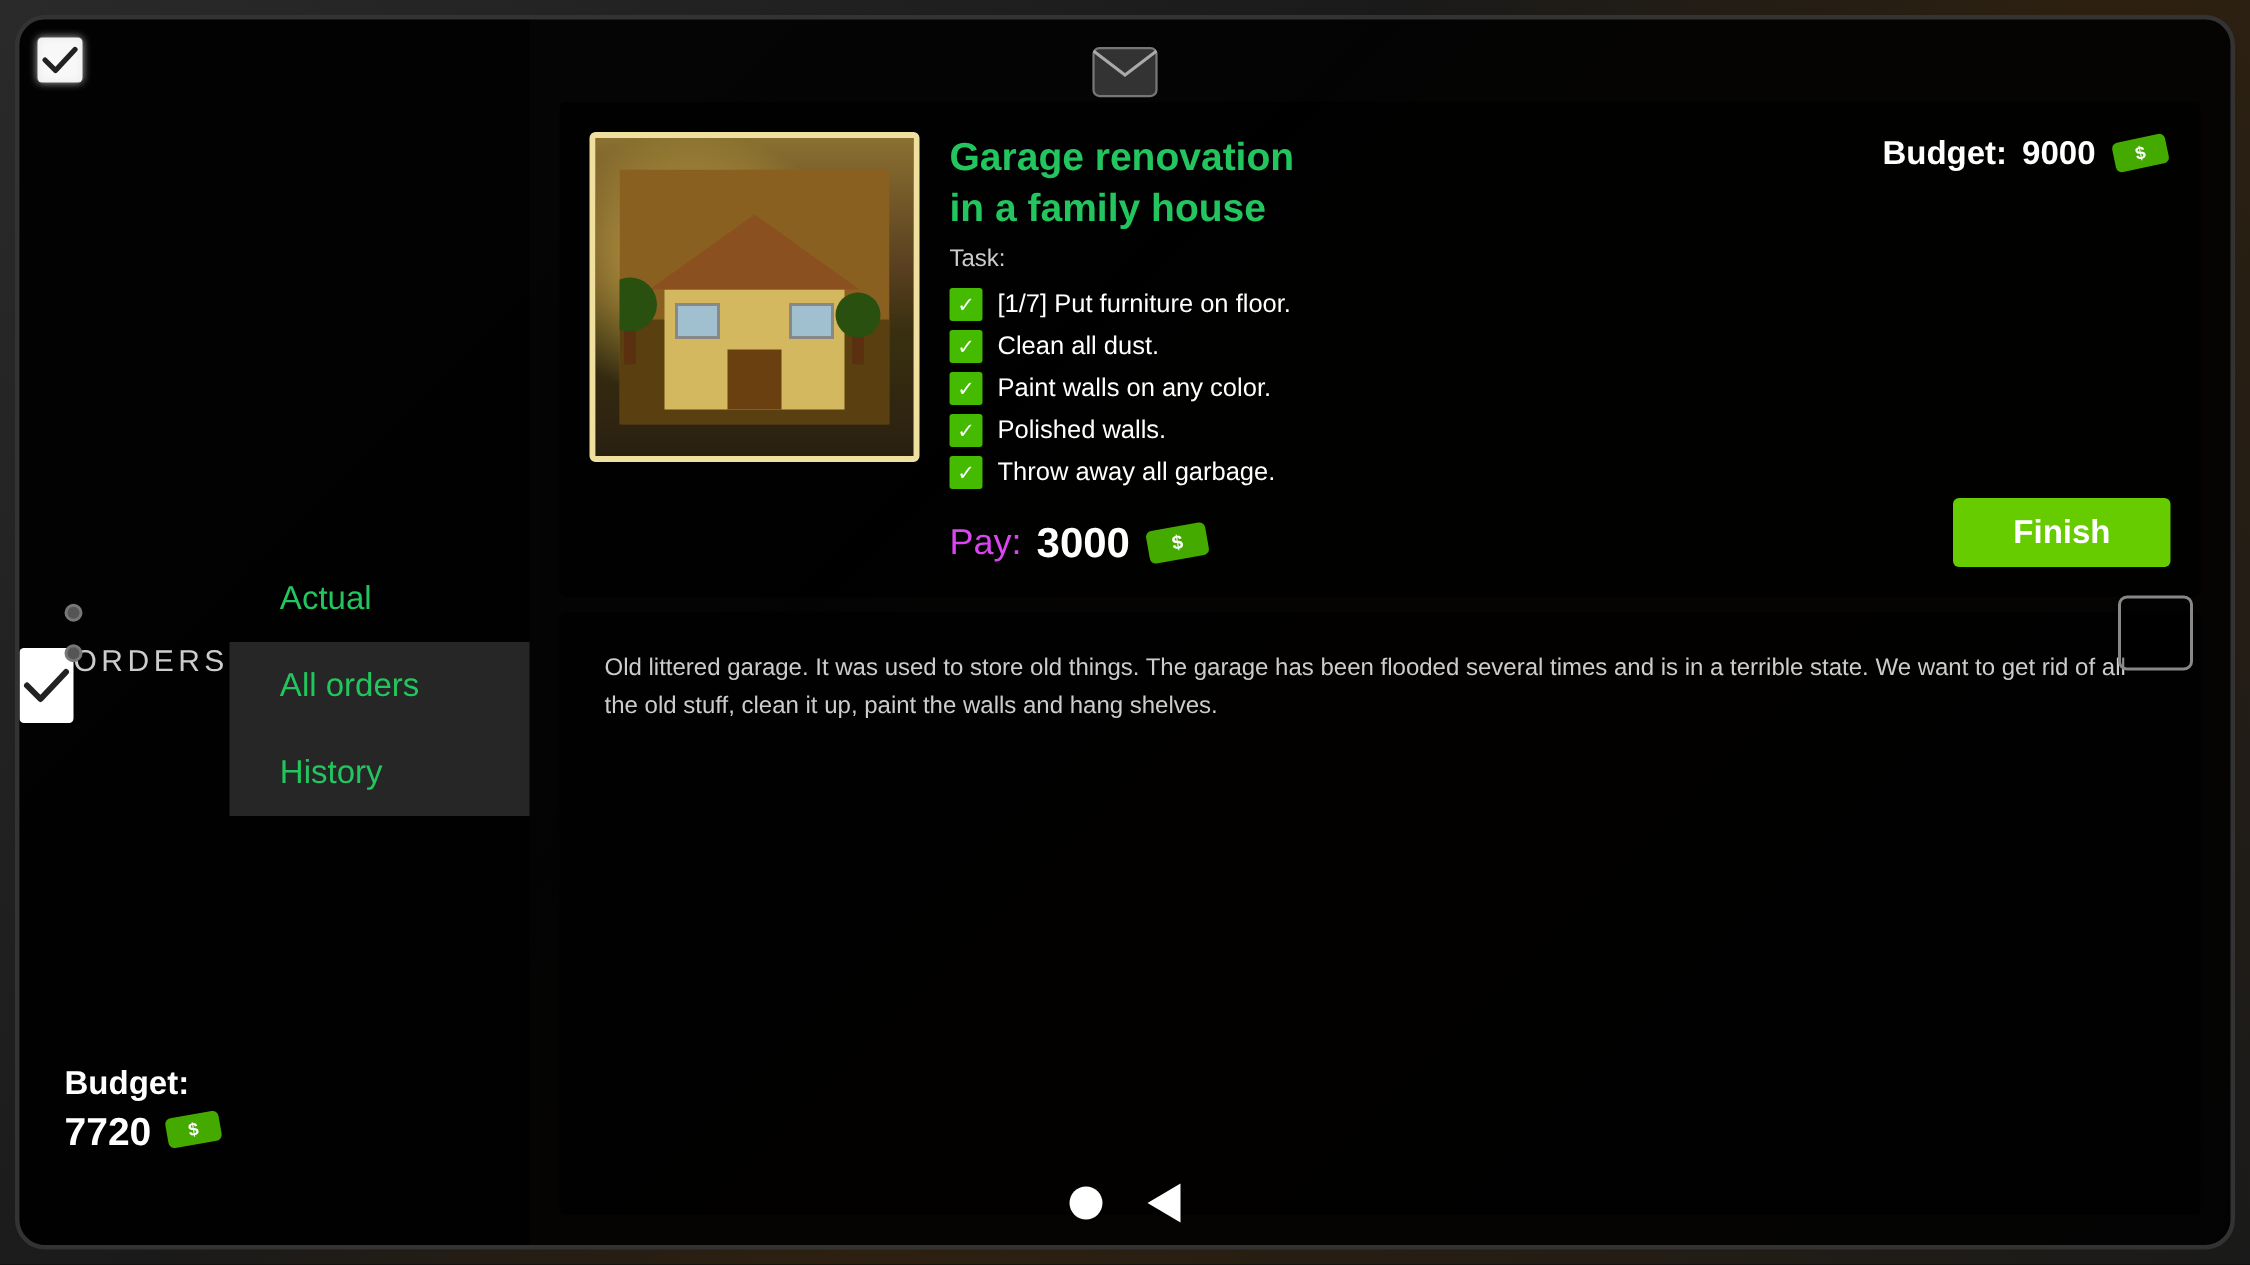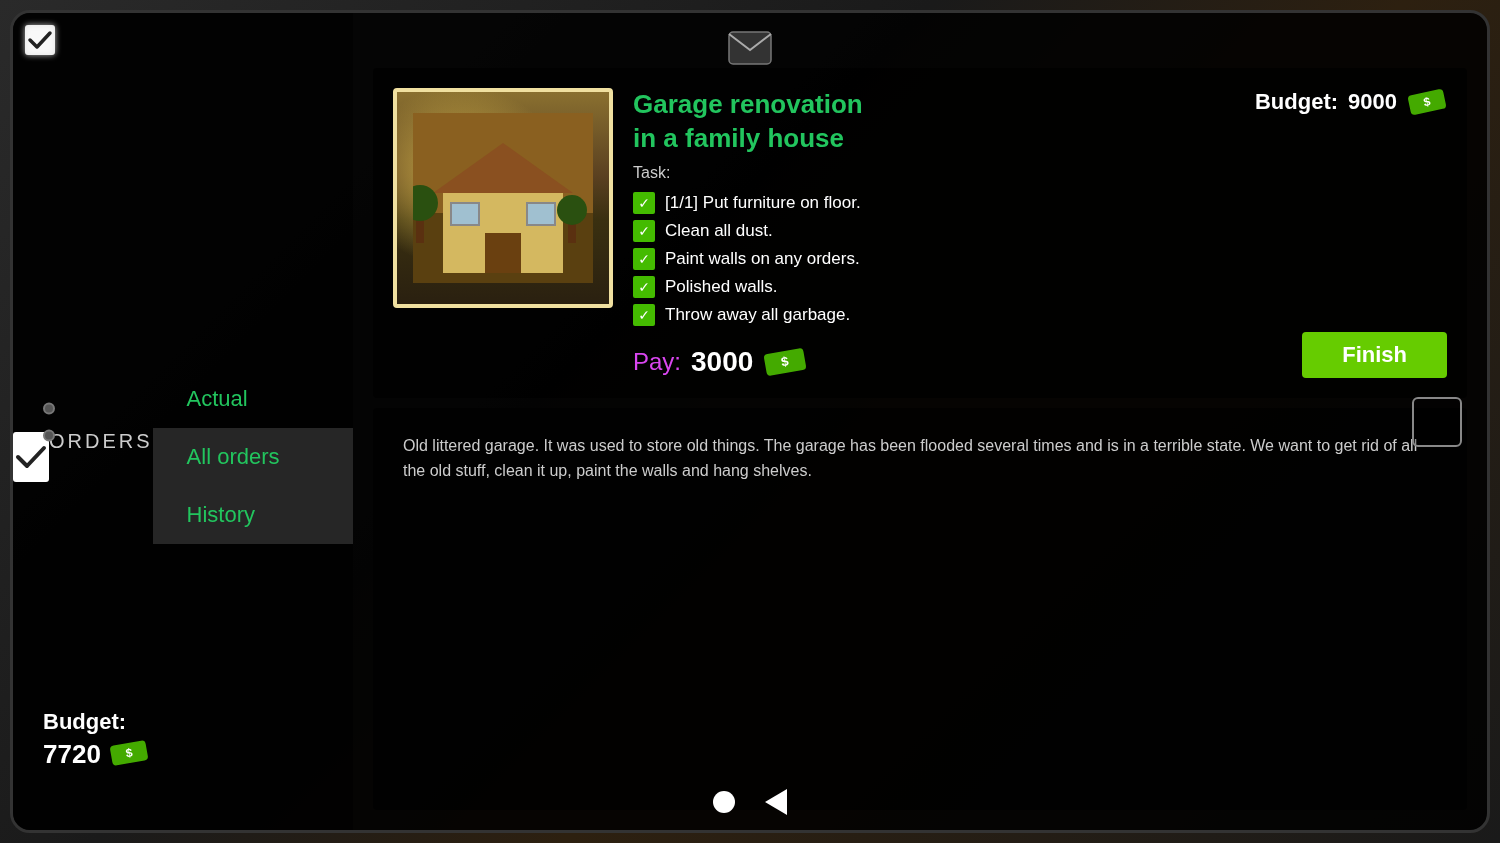--- a/index.html
+++ b/index.html
@@ -441,29 +441,29 @@
       <div class="order-details">
         <div class="order-title">
           <span>Garage renovation</span><br>
           <span>in a family house</span>
         </div>
         <div class="order-task-label">Task:</div>
 
         <ul class="task-list">
           <li class="task-item">
             <span class="green-check">✓</span>
-            <span>[1/1] Put furniture on floor.</span>
+            <span>[1/7] Put furniture on floor.</span>
           </li>
           <li class="task-item">
             <span class="green-check">✓</span>
             <span>Clean all dust.</span>
           </li>
           <li class="task-item">
             <span class="green-check">✓</span>
-            <span>Paint walls on any orders.</span>
+            <span>Paint walls on any color.</span>
           </li>
           <li class="task-item">
             <span class="green-check">✓</span>
             <span>Polished walls.</span>
           </li>
           <li class="task-item">
             <span class="green-check">✓</span>
             <span>Throw away all garbage.</span>
           </li>
         </ul>

